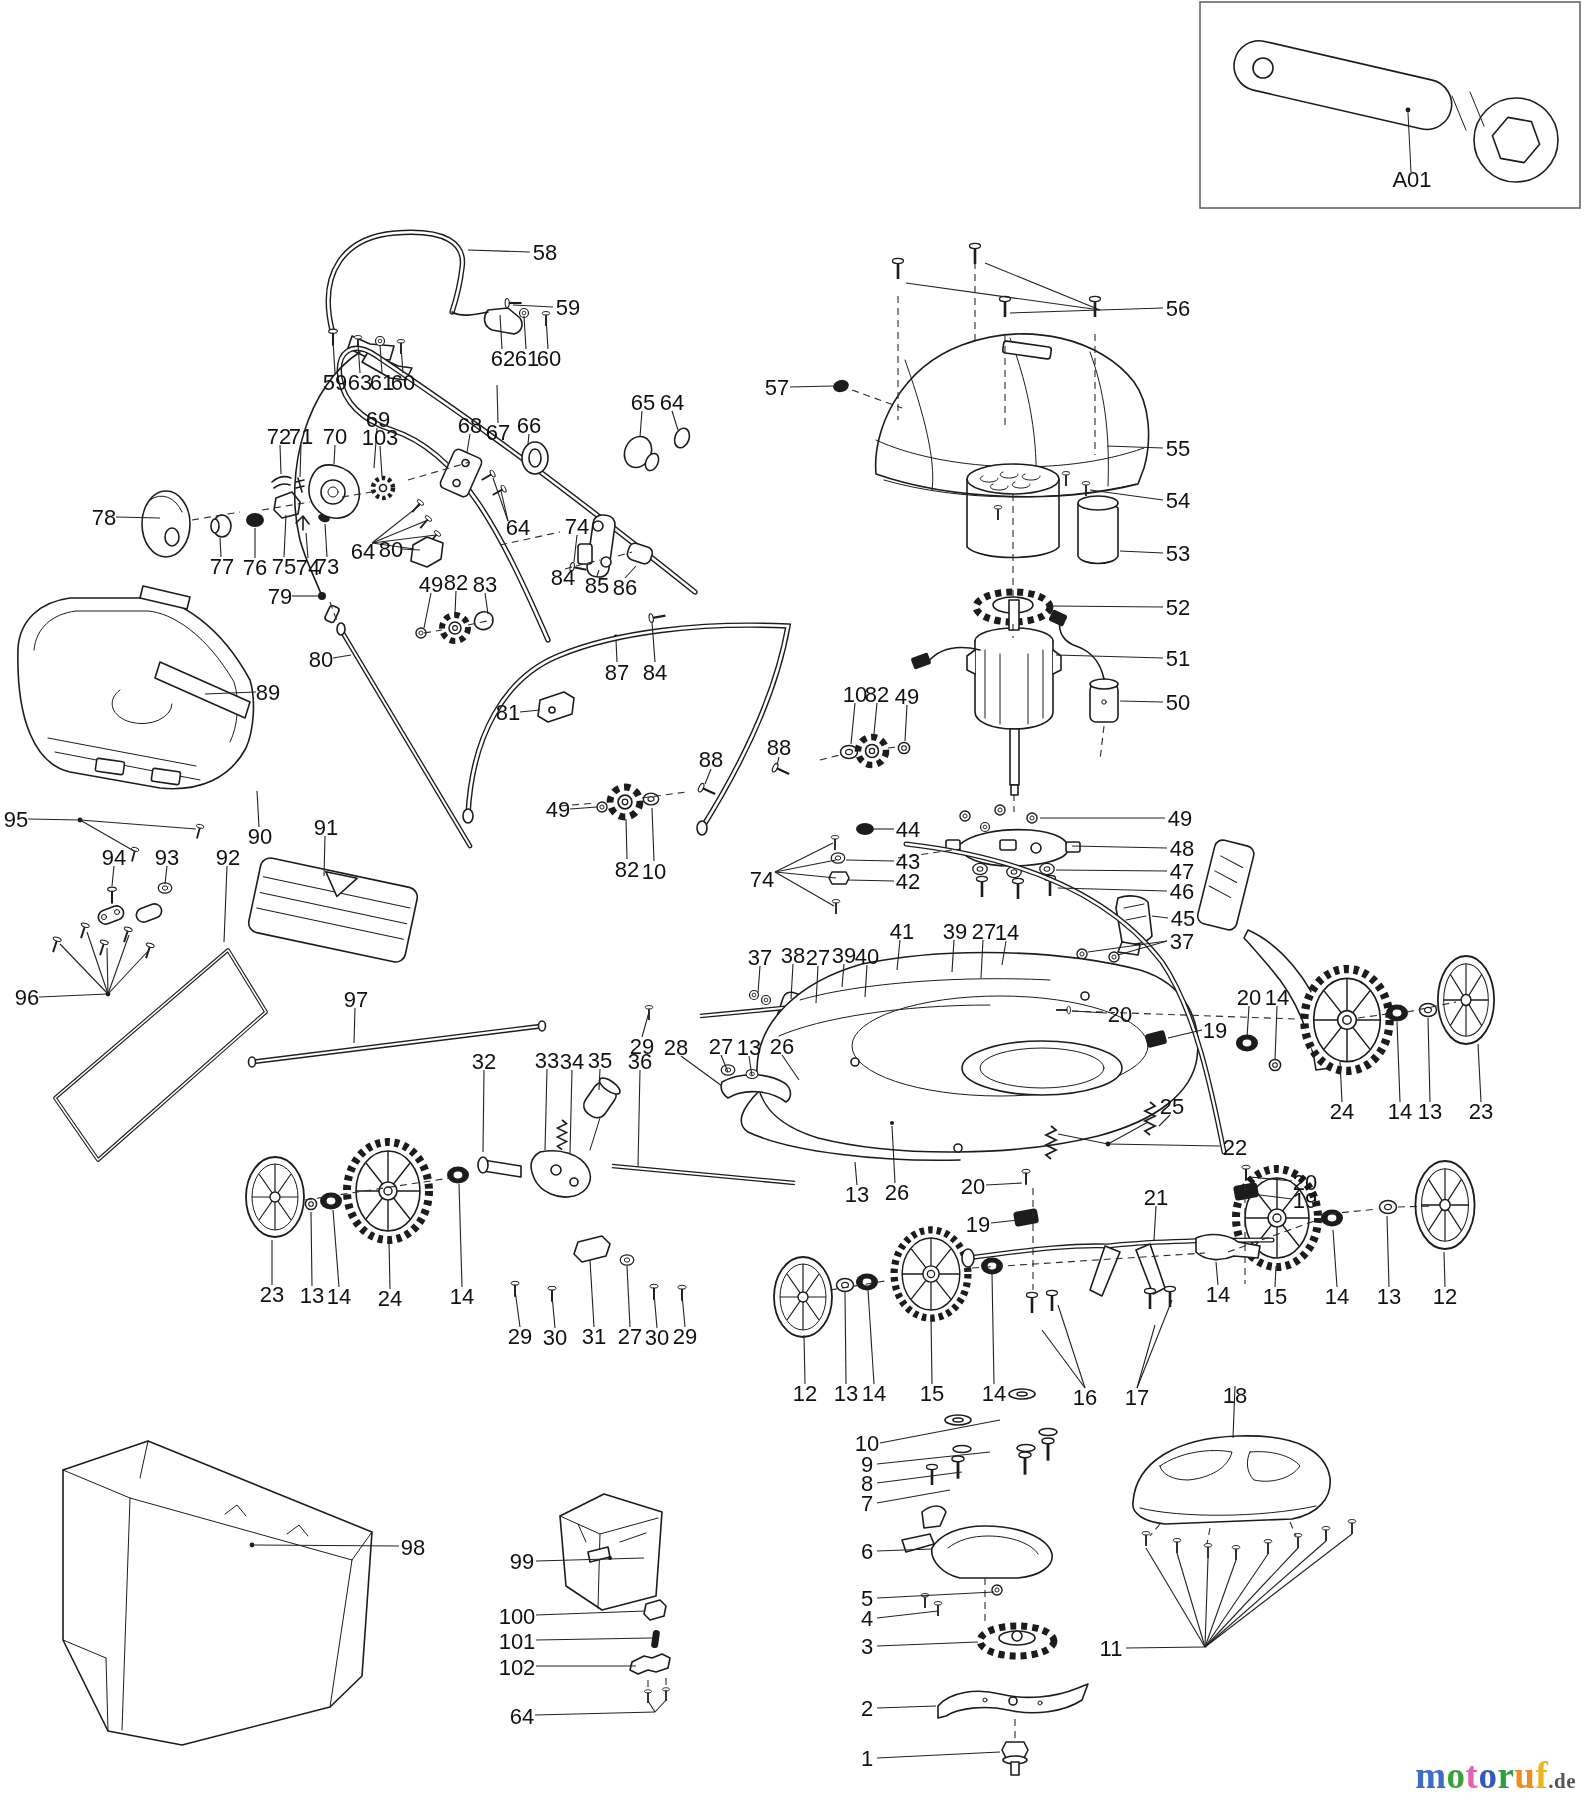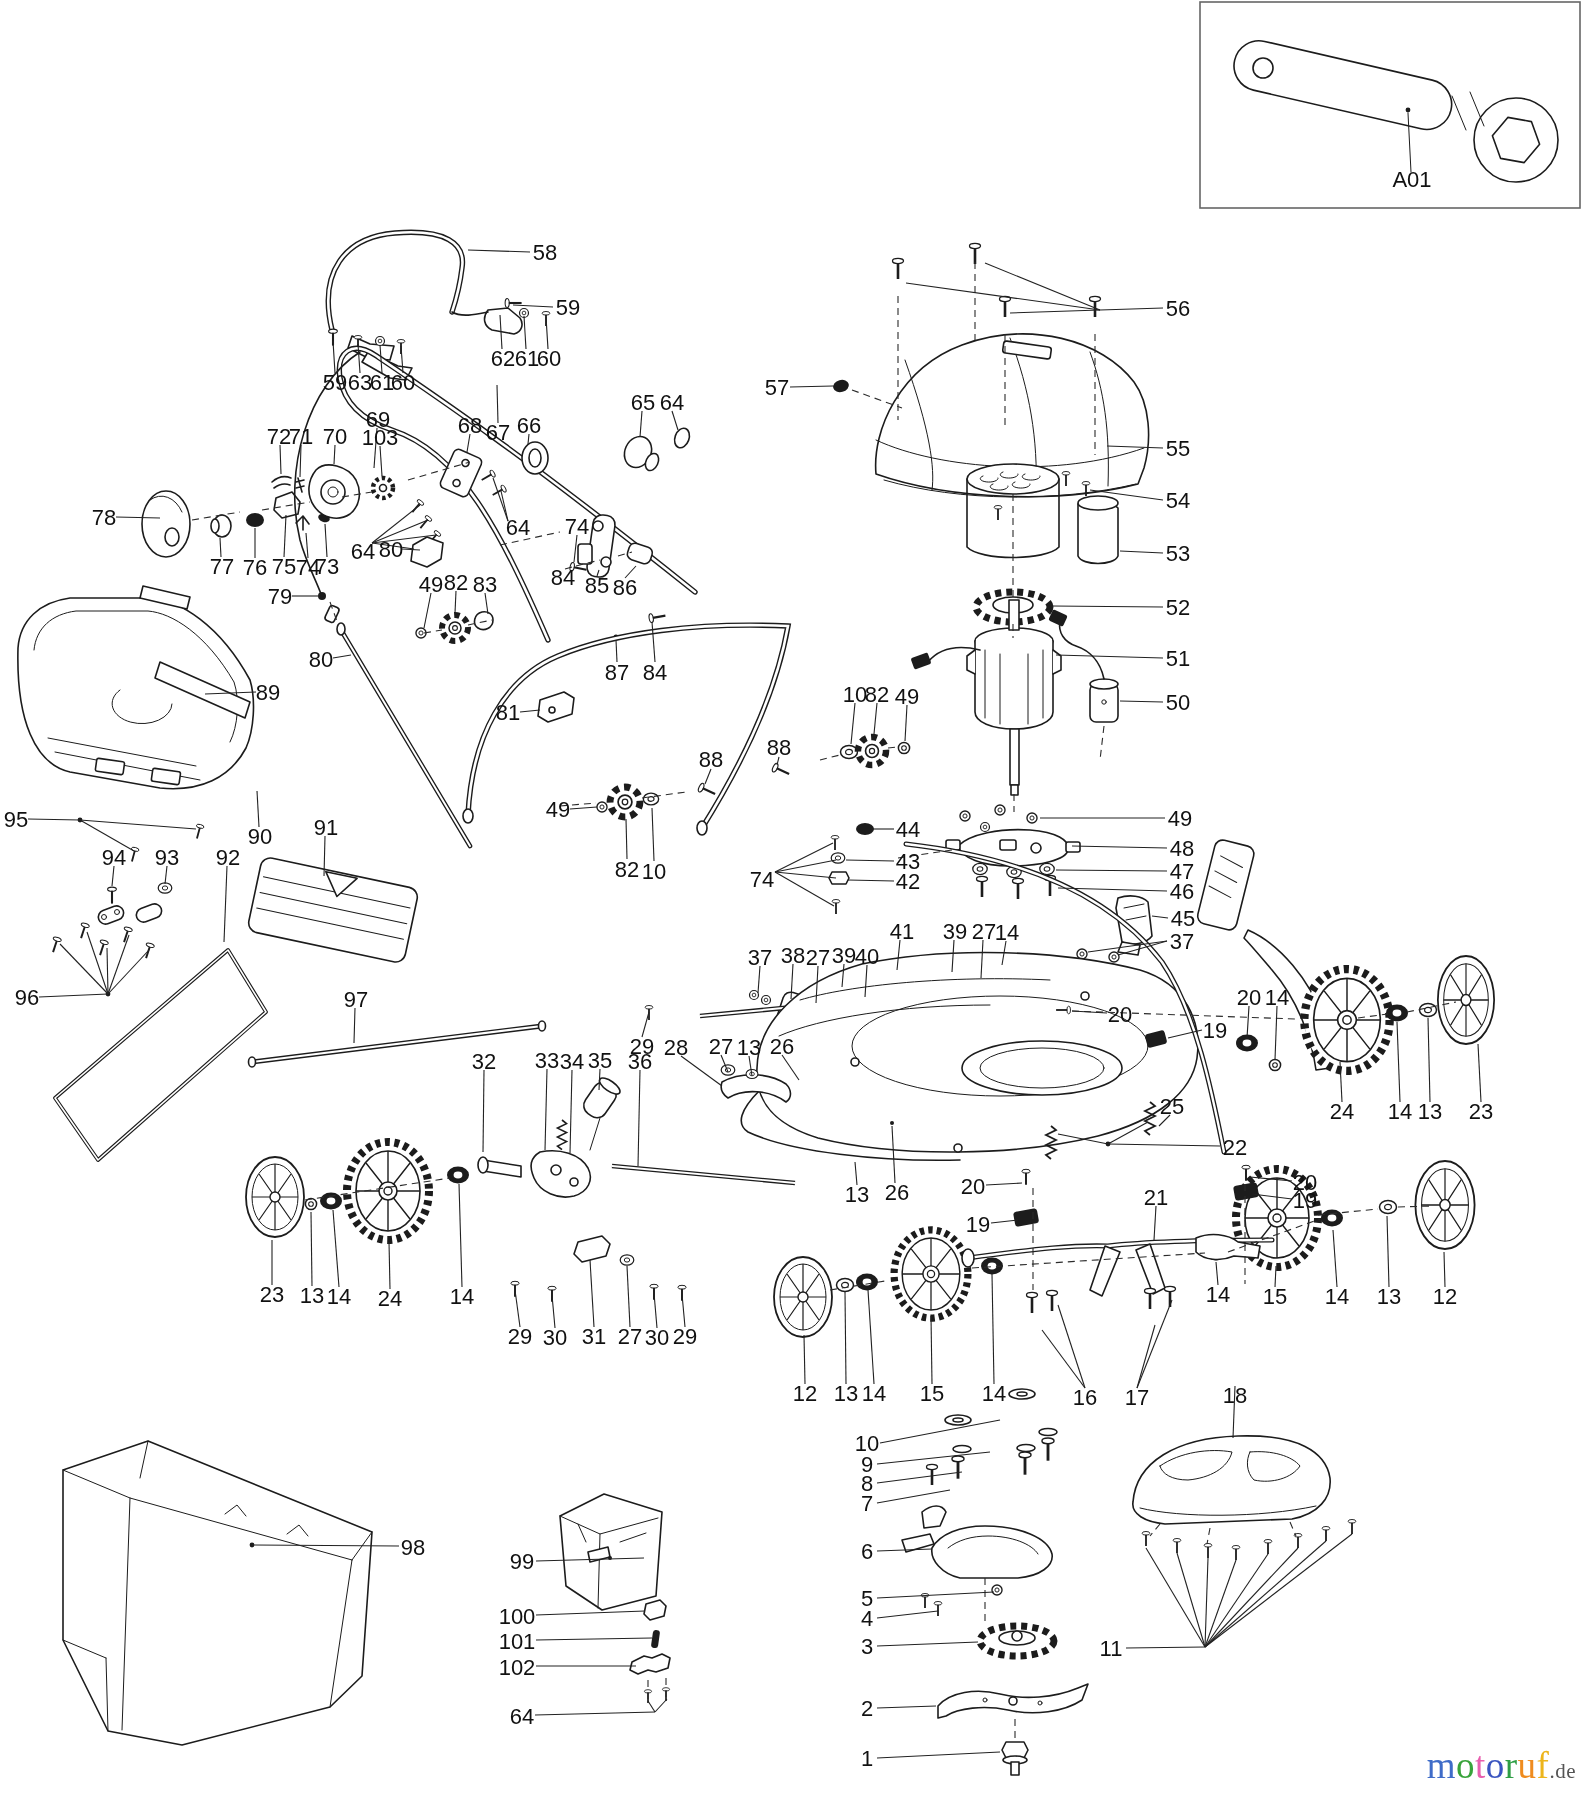--- a/index.html
+++ b/index.html
@@ -9,21 +9,21 @@
   .ln{fill:none;stroke:#1c1c1c;stroke-width:1.6;stroke-linecap:round;stroke-linejoin:round}
   .th{fill:none;stroke:#1c1c1c;stroke-width:1;stroke-linecap:round}
   .k{fill:#1c1c1c;stroke:none}
   .d{fill:none;stroke:#2b2b2b;stroke-width:1.1;stroke-dasharray:7 5}
   .t-o{fill:none;stroke:#1c1c1c;stroke-width:5.4;stroke-linecap:round}
   .t-i{fill:none;stroke:#fff;stroke-width:2.6;stroke-linecap:round}
   .w-o{fill:none;stroke:#1c1c1c;stroke-width:3.8;stroke-linejoin:round}
   .w-i{fill:none;stroke:#fff;stroke-width:1.6;stroke-linejoin:round}
   #callouts text{font:22px "Liberation Sans",sans-serif;fill:#111;text-anchor:middle;dominant-baseline:central}
   #leaders line{stroke:#222;stroke-width:1.1}
-  .wm{position:absolute;right:10px;bottom:16px;font-family:"Liberation Serif",serif;font-weight:normal;font-size:37px;line-height:1;letter-spacing:.5px;user-select:none}
+  .wm{position:absolute;right:10px;bottom:6px;font-family:"Liberation Serif",serif;font-weight:bold;font-size:37px;line-height:1;letter-spacing:.5px;user-select:none}
   .wm .de{font-size:21px;color:#555}
 </style>
 </head>
 <body>
 
 <div class="stage">
 <svg id="dg" width="1586" height="1800" viewBox="0 0 1586 1800">
   <defs>
     <path id="p58" d="M332,330 C318,272 345,237 395,233 C445,229 466,243 462,268 C460,285 456,300 452,312"></path>
     <path id="pUH" d="M695,592 C520,452 430,392 375,355 C352,340 336,352 340,378 C344,402 362,420 392,430 C460,452 500,530 548,640"></path>

